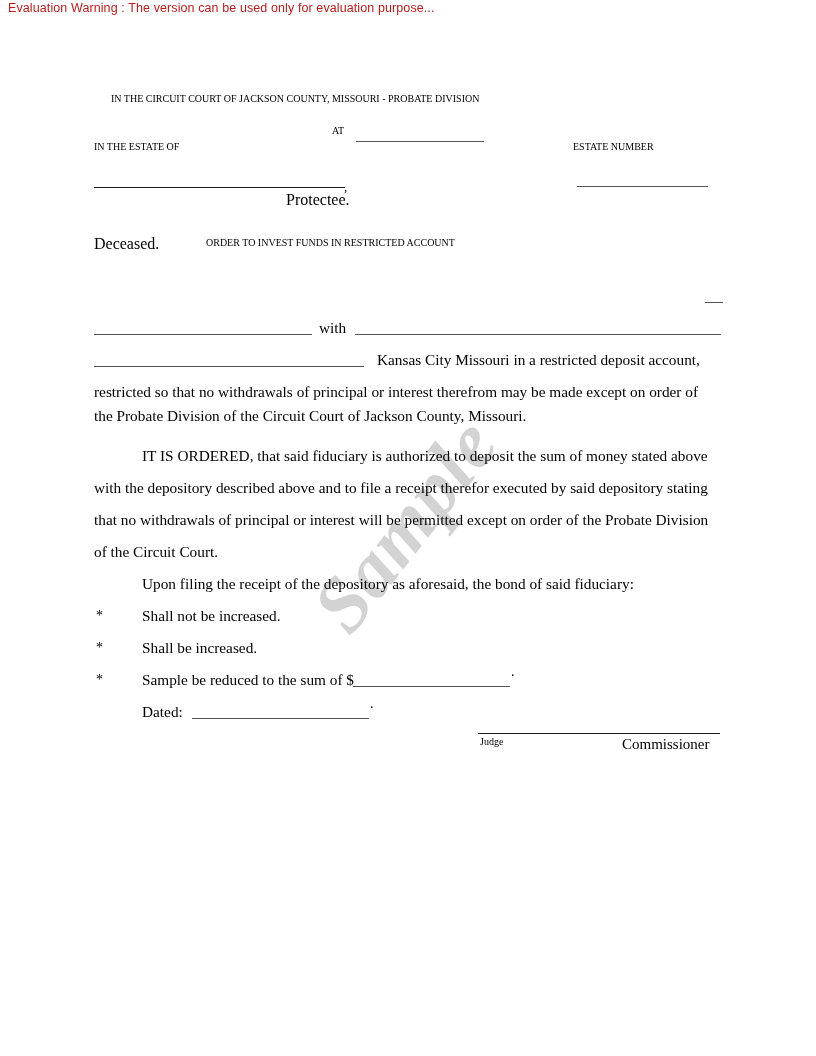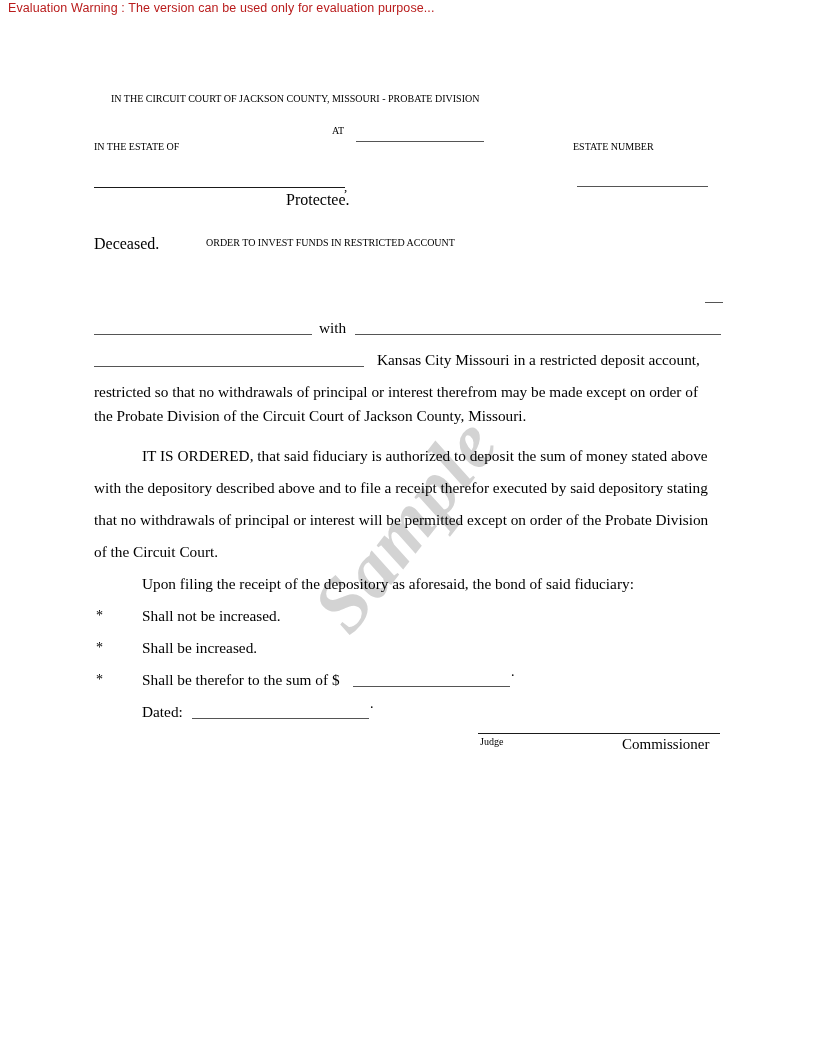--- a/index.html
+++ b/index.html
@@ -152,21 +152,21 @@
 
   <div class="body-line" style="left:142px; top:575px;">Upon filing the receipt of the depository as aforesaid,  the bond of said fiduciary:</div>
 
   <div class="bullet-star" style="left:96px; top:608px;">*</div>
   <div class="body-line" style="left:142px; top:607px;">Shall not be increased.</div>
 
   <div class="bullet-star" style="left:96px; top:640px;">*</div>
   <div class="body-line" style="left:142px; top:639px;">Shall be increased.</div>
 
   <div class="bullet-star" style="left:96px; top:672px;">*</div>
-  <div class="body-line" style="left:142px; top:671px;">Shall be therefor to the sum of $</div>
+  <div class="body-line" style="left:142px; top:671px;">Sample be reduced to the sum of $</div>
   <div class="rule rule-dark" style="left:353px; top:686px; width:157px;"></div>
   <div class="t" style="left:511px; top:665px; font-size:14px;">.</div>
 
   <div class="body-line" style="left:142px; top:703px;">Dated:</div>
   <div class="rule rule-dark" style="left:192px; top:718px; width:177px;"></div>
   <div class="t" style="left:370px; top:697px; font-size:14px;">.</div>
 
   <div class="rule rule-black" style="left:478px; top:733px; width:242px;"></div>
   <div class="t" style="left:480px; top:737px; font-size:10px;text-align:right;">Judge</div>
   <div class="t" style="left:622px; top:737px; font-size:15px;">Commissioner</div>

